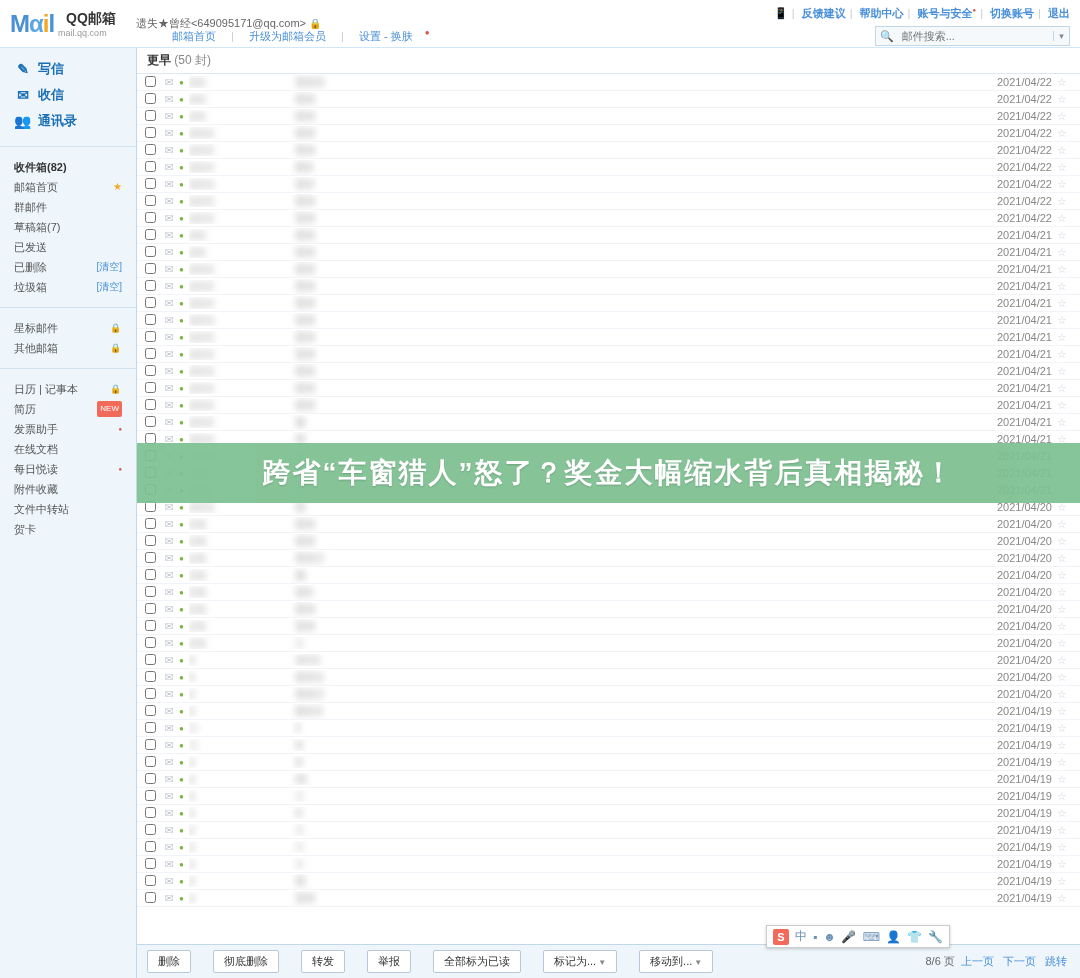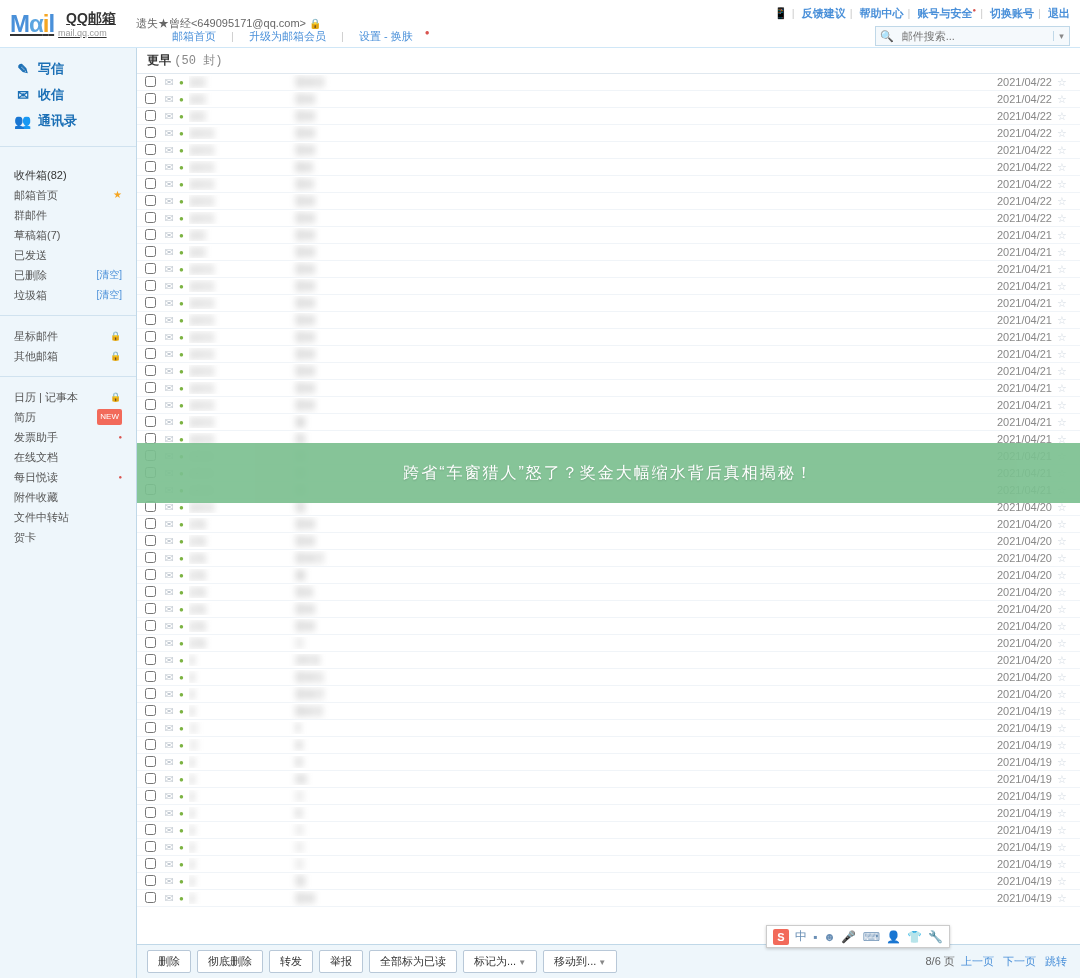--- a/index.html
+++ b/index.html
@@ -1,18 +1,18 @@
 <!DOCTYPE html>
 <html><head>
 <meta charset="utf-8">
 <style>
 * { margin: 0; padding: 0; box-sizing: border-box; }
 body { font-family: "Microsoft YaHei", Arial, sans-serif; font-size: 12px; color: #333; background: #fff; width: 1080px; overflow: hidden; }
 .header { height: 48px; background: #fff; border-bottom: 1px solid #d0e7f7; display: flex; align-items: center; padding: 0 10px; position: relative; }
-.logo-area { display: flex; align-items: flex-start; gap: 4px; text-decoration: underline; }
+.logo-area { display: flex; align-items: flex-start; gap: 4px; }
 .logo-mail { font-size: 24px; font-weight: bold; color: #4a90d9; letter-spacing: -1px; }
 .logo-mail .o1 { color: #5ba5e0; }
 .logo-mail .o2 { color: #f5a623; }
 .logo-qq { font-size: 14px; color: #333; font-weight: bold; margin-left: 8px; }
 .logo-sub { font-size: 9px; color: #999; }
 .user-info { margin-left: 20px; font-size: 11px; color: #666; }
 .user-info .lock-icon { color: #f5a623; font-size: 10px; }
 .sub-links { position: absolute; left: 160px; top: 28px; font-size: 11px; color: #4a90d9; }
 .sub-links a { color: #4a90d9; text-decoration: none; margin: 0 12px; }
 .sub-links .sep { color: #ccc; }
@@ -26,45 +26,45 @@
 .search-bar .mag { color: #999; font-size: 11px; padding: 0 4px; }
 .search-bar .drop { width: 16px; border-left: 1px solid #c0d8e8; text-align: center; color: #888; font-size: 9px; }
 .main { display: flex; height: 930px; }
 .sidebar { width: 137px; background: #eef6fb; border-right: 1px solid #c0d8e8; padding: 0; }
 .side-actions { padding: 8px 0; }
 .side-act { display: flex; align-items: center; padding: 4px 14px; color: #1b6fb5; font-size: 13px; font-weight: bold; cursor: pointer; }
 .side-act .ico { width: 18px; height: 18px; margin-right: 6px; display: inline-flex; align-items: center; justify-content: center; font-size: 14px; }
 .side-sep { border-top: 1px solid #d0e2ef; margin: 4px 0; }
 .folder-list { padding: 6px 0; }
 .folder { padding: 2px 14px; color: #555; font-size: 11px; cursor: pointer; display: flex; justify-content: space-between; align-items: center; line-height: 16px; }
-.folder.bold { font-weight: normal; color: #333; margin-top: 8px; }
+.folder.bold { font-weight: bold; color: #333; }
 .folder .star { color: #f5a623; font-size: 10px; }
 .folder .clear { color: #4a90d9; font-size: 10px; }
 .folder .lock { color: #999; font-size: 9px; }
 .folder .new-badge { background: #f26a5a; color: #fff; font-size: 8px; padding: 0 3px; border-radius: 2px; }
 .folder .dot { color: #d9534f; font-size: 6px; vertical-align: super; }
 .content { flex: 1; display: flex; flex-direction: column; position: relative; background: #fff; }
 .group-header { padding: 4px 10px; font-size: 12px; color: #333; font-weight: bold; border-bottom: 1px solid #e0e8ef; }
-.group-header .count { color: #888; font-weight: normal; font-family: Liberation Mono, monospace; }
+.group-header .count { color: #888; font-weight: normal; }
 .mail-list { flex: 1; overflow-y: auto; }
 .mail-row { display: flex; align-items: center; height: 17px; border-bottom: 1px solid #f0f4f8; padding: 0 8px; font-size: 11px; color: #555; }
 .mail-row .cb { width: 14px; }
 .mail-row .env { width: 20px; text-align: center; color: #c0c8d0; font-size: 11px; }
 .mail-row .dot-g { width: 10px; color: #7cb342; font-size: 8px; }
 .mail-row .sender { width: 100px; white-space: nowrap; overflow: hidden; }
 .mail-row .subj { flex: 1; white-space: nowrap; overflow: hidden; color: #666; padding-left: 6px; }
 .mail-row .date { width: 80px; text-align: right; color: #888; }
 .mail-row .star { width: 20px; text-align: center; color: #d0d8e0; font-size: 11px; }
 .blur-sender { filter: blur(3px); background: #eee; color: #ccc; }
 .blur-subj { filter: blur(3px); background: #eee; color: #ccc; }
 .overlay-band { position: absolute; left: 0; right: 0; top: 395px; height: 60px; background: #7cc090; display: flex; align-items: center; justify-content: center; z-index: 5; opacity: 0.92; }
-.overlay-text { color: #fff; font-size: 16px; font-weight: normal; letter-spacing: 2px; text-shadow: 0 1px 2px rgba(0,0,0,0.2); }
+.overlay-text { color: #fff; font-size: 28px; font-weight: bold; letter-spacing: 2px; text-shadow: 0 1px 2px rgba(0,0,0,0.2); }
 .footer-sel { padding: 3px 10px; font-size: 11px; color: #888; border-top: 1px solid #e0e8ef; background: #fafcfe; }
 .footer-sel a { color: #4a90d9; text-decoration: none; margin: 0 2px; }
-.toolbar { padding: 5px 10px; background: #eef6fb; border-top: 1px solid #c0d8e8; display: flex; align-items: center; gap: 6px; }
+.toolbar { padding: 5px 10px; background: #eef6fb; border-top: 1px solid #c0d8e8; display: flex; align-items: center; gap: 22px; }
 .tb-btn { background: #fff; border: 1px solid #b8c8d8; padding: 3px 10px; font-size: 11px; color: #333; cursor: pointer; border-radius: 2px; }
 .tb-btn .arr { font-size: 8px; color: #888; margin-left: 2px; }
 .toolbar .spacer { flex: 1; }
 .page-info { font-size: 11px; color: #666; }
 .page-info a { color: #4a90d9; text-decoration: none; margin: 0 3px; }
 .ime-bar { position: absolute; right: 130px; bottom: 30px; background: #fff; border: 1px solid #ccc; padding: 2px 6px; display: flex; gap: 6px; align-items: center; font-size: 13px; box-shadow: 0 1px 3px rgba(0,0,0,0.2); z-index: 10; }
 .ime-bar .s-logo { background: #f26a5a; color: #fff; width: 16px; height: 16px; display: inline-flex; align-items: center; justify-content: center; font-weight: bold; font-size: 11px; border-radius: 2px; }
 .ime-bar span { color: #6a8fb5; font-size: 12px; }
 input[type=checkbox] { width: 11px; height: 11px; }
 </style>

